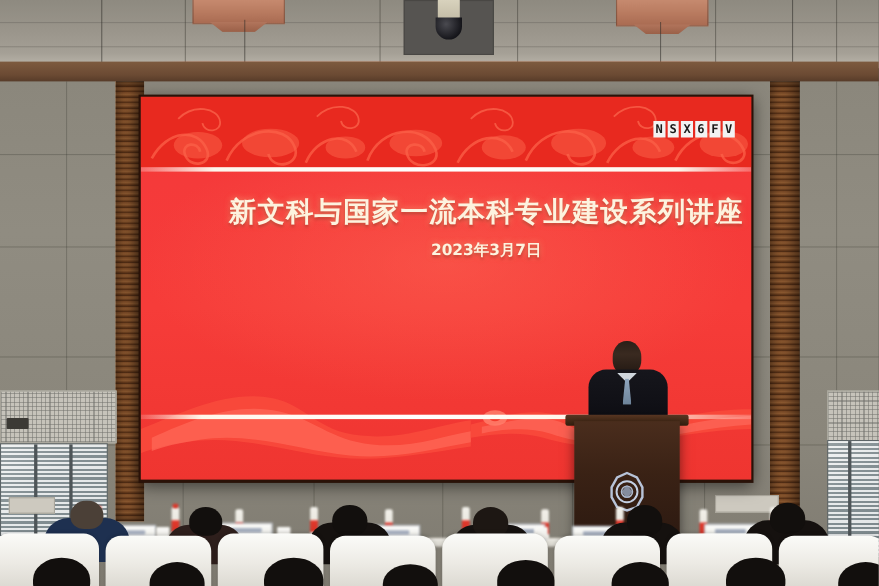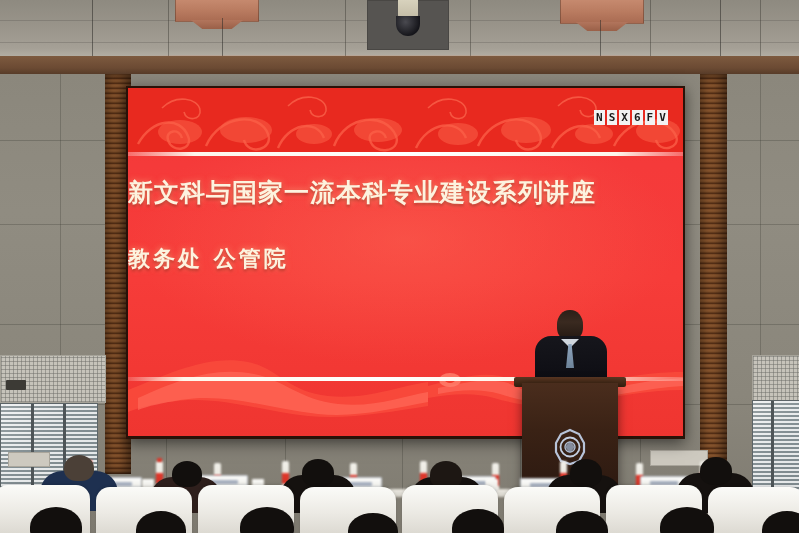--- a/index.html
+++ b/index.html
@@ -120,21 +120,21 @@
   .band-line{
     position:absolute;left:0;top:64px;width:555px;height:4px;
     background:linear-gradient(90deg,rgba(255,255,255,.25),#fdf6ec 12%,#fff 50%,#fdf6ec 88%,rgba(255,255,255,.25));
   }
   .glowwash{
     position:absolute;left:0;top:68px;width:555px;height:210px;
     background:radial-gradient(ellipse at 50% 40%,rgba(255,120,95,.35),rgba(255,60,50,0) 70%);
   }
 
   .title-wrap{
-    position:absolute;left:0;top:88px;width:628px;
+    position:absolute;left:0;top:88px;width:628px;text-align:center;
   }
   .t-line{
     font-family:"DejaVu Sans","Liberation Sans",sans-serif;
     font-weight:700;color:#fdf3df;
     letter-spacing:1px;
     text-shadow:0 0 6px rgba(255,210,150,.55),0 2px 3px rgba(120,10,5,.55);
     white-space:nowrap;
   }
   .t1{font-size:25px;line-height:34px;}
   .t2{font-size:25px;line-height:34px;margin-top:9px;}
@@ -342,21 +342,21 @@
       <span class="wm-ch">N</span>
       <span class="wm-ch">S</span>
       <span class="wm-ch">X</span>
       <span class="wm-ch">6</span>
       <span class="wm-ch">F</span>
       <span class="wm-ch">V</span>
     </div>
 
     <div class="title-wrap">
       <div class="t-line t1">新文科与国家一流本科专业建设系列讲座</div>
-      <div class="t-line t3">教务处  公管院</div>
+      <div class="t-line t4">2023年3月7日</div>
     </div>
 
     <div class="ribbon-zone">
       <svg width="555" height="90" viewBox="0 0 555 90">
         <path d="M0 44 C 40 28, 80 8, 120 16 C 150 22, 160 46, 200 50 C 240 54, 270 40, 300 36 L 300 60 C 260 66, 220 74, 180 70 C 130 65, 90 48, 40 56 C 24 58, 10 62, 0 66 Z" fill="#f8493b" opacity=".95"></path>
         <path d="M10 52 C 50 34, 86 20, 126 28 C 156 34, 172 54, 210 58 C 246 62, 276 50, 300 46 L 300 56 C 266 62, 230 72, 190 68 C 142 63, 100 46, 52 54 C 34 57, 20 60, 10 64 Z" fill="#ff6a58" opacity=".7"></path>
         <path d="M300 40 C 330 32, 350 26, 372 30 C 386 33, 392 42, 404 44 C 430 48, 470 34, 520 28 C 540 26, 550 26, 555 26 L 555 44 C 520 44, 480 52, 440 58 C 410 62, 386 58, 366 52 C 346 46, 322 48, 300 52 Z" fill="#f8493b" opacity=".95"></path>
         <path d="M310 42 C 340 36, 356 32, 376 36 C 392 40, 398 48, 414 50 C 444 54, 486 40, 530 34 L 555 32 L 555 40 C 518 42, 478 52, 440 56 C 412 59, 390 54, 372 48 C 352 42, 330 44, 310 48 Z" fill="#ff7060" opacity=".6"></path>
         <ellipse cx="322" cy="34" rx="11" ry="7" fill="#ff7e6b" opacity=".85"></ellipse>
         <ellipse cx="322" cy="34" rx="5" ry="3" fill="#f33a2c"></ellipse>

